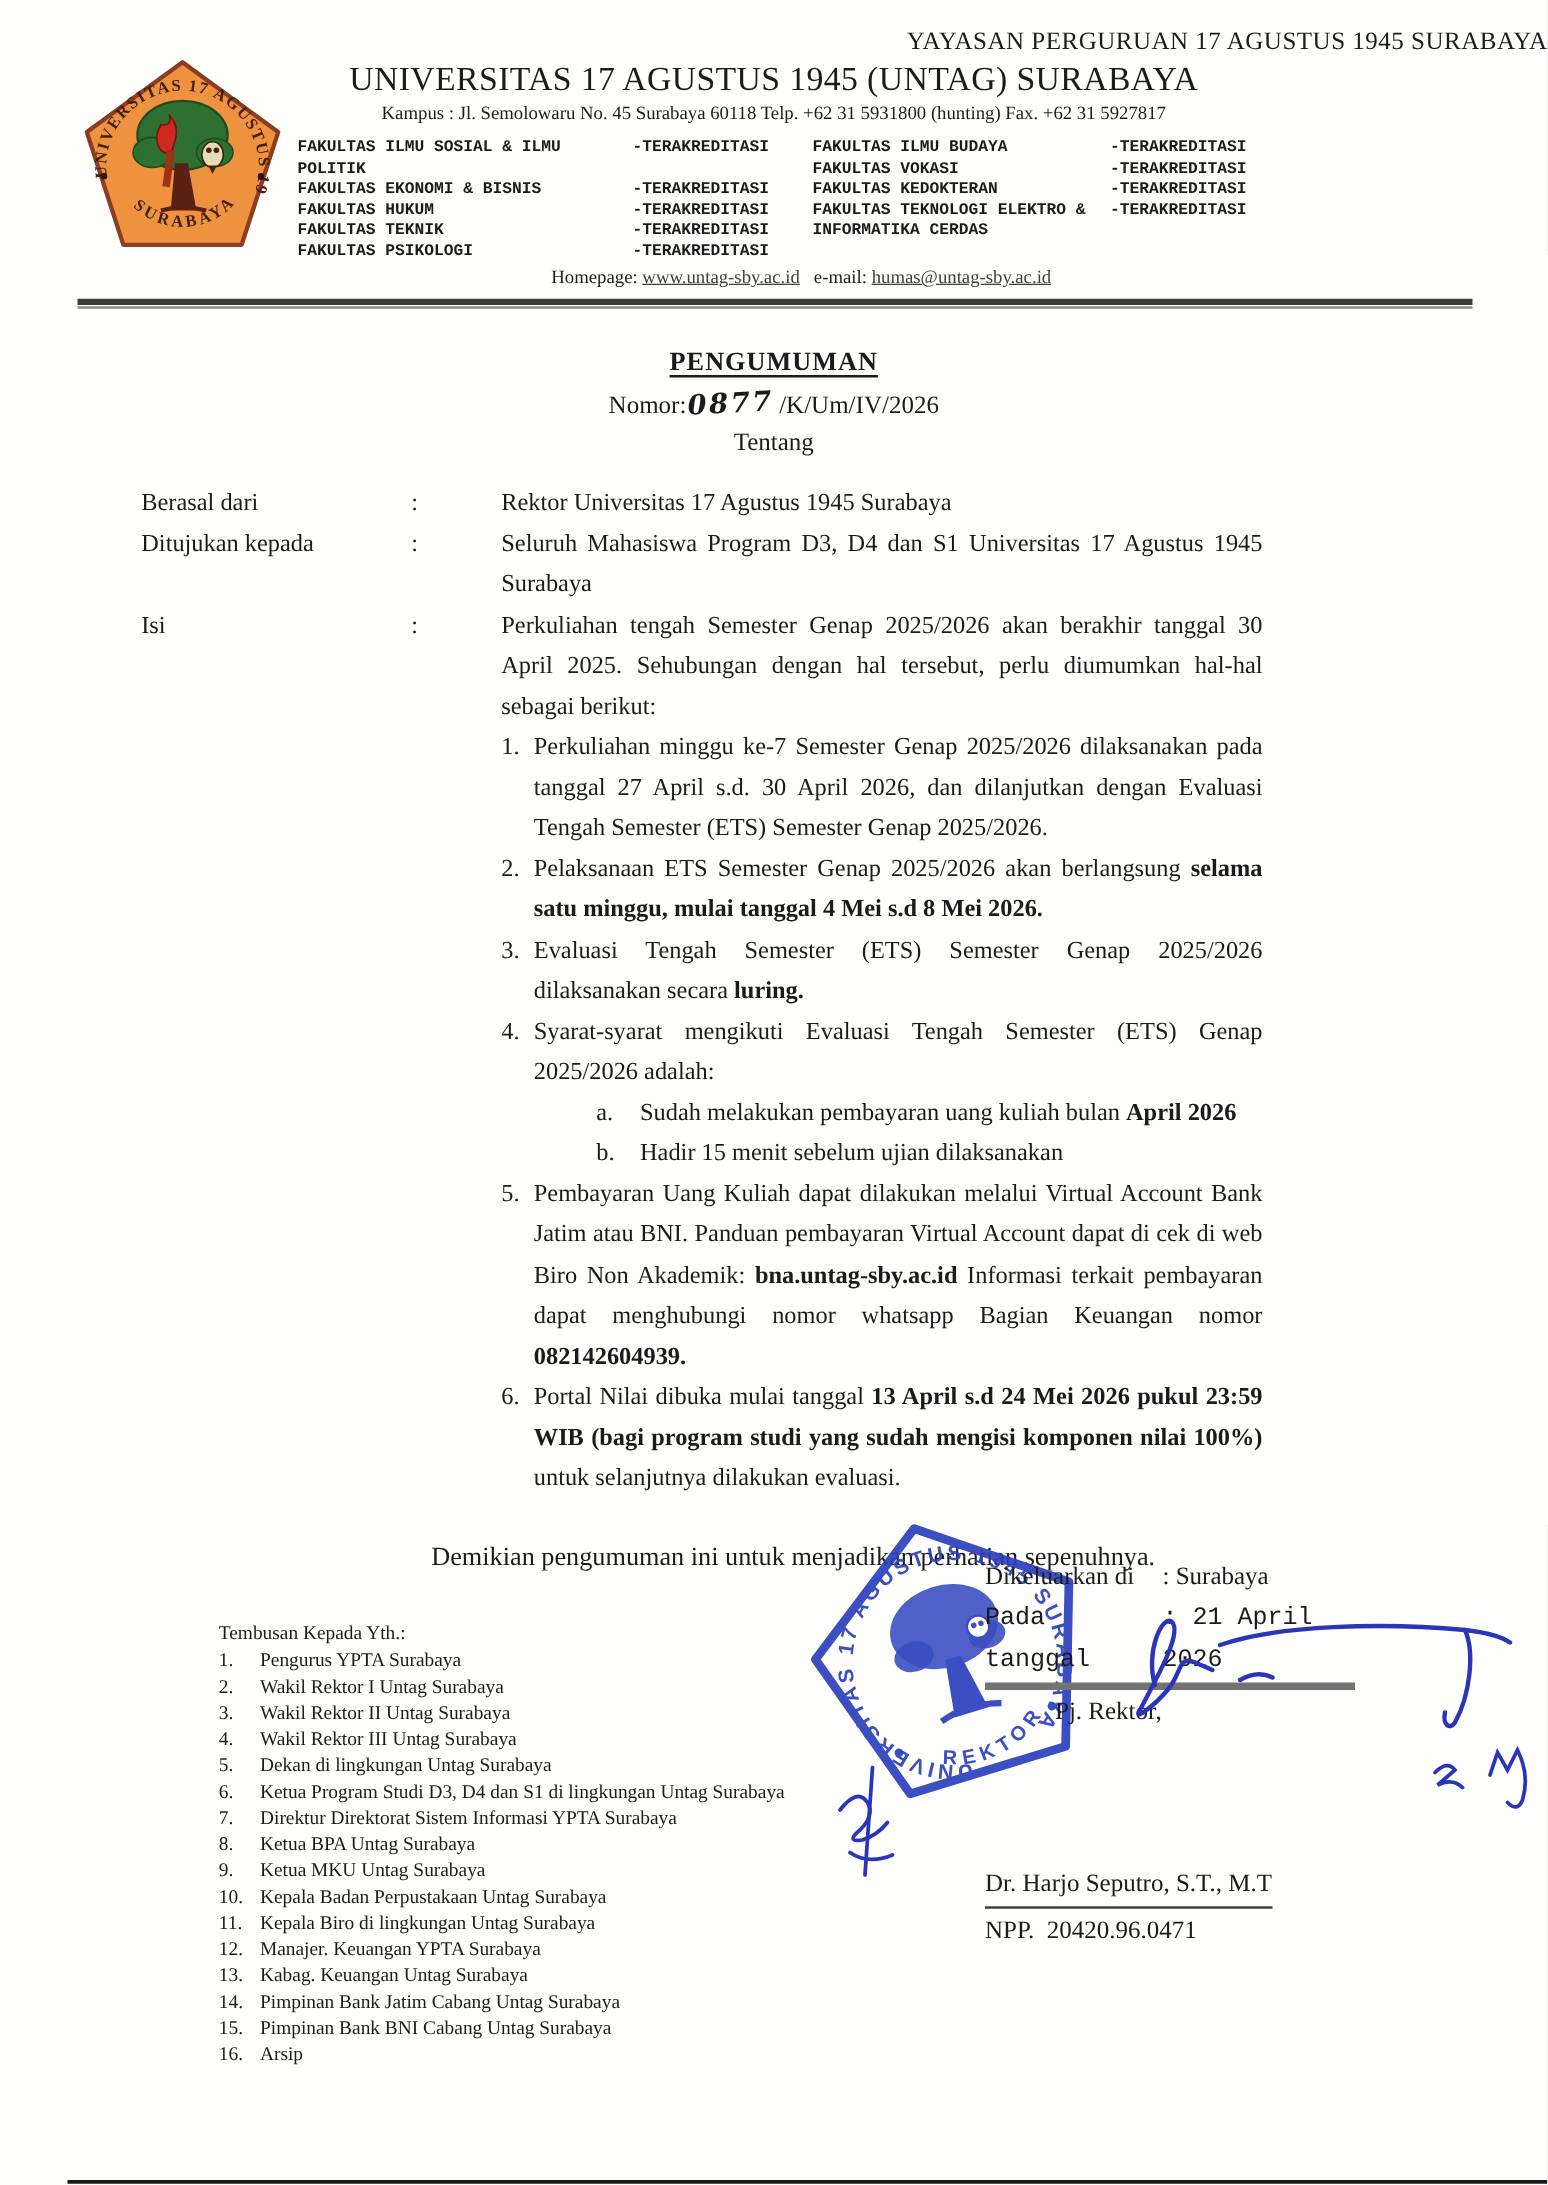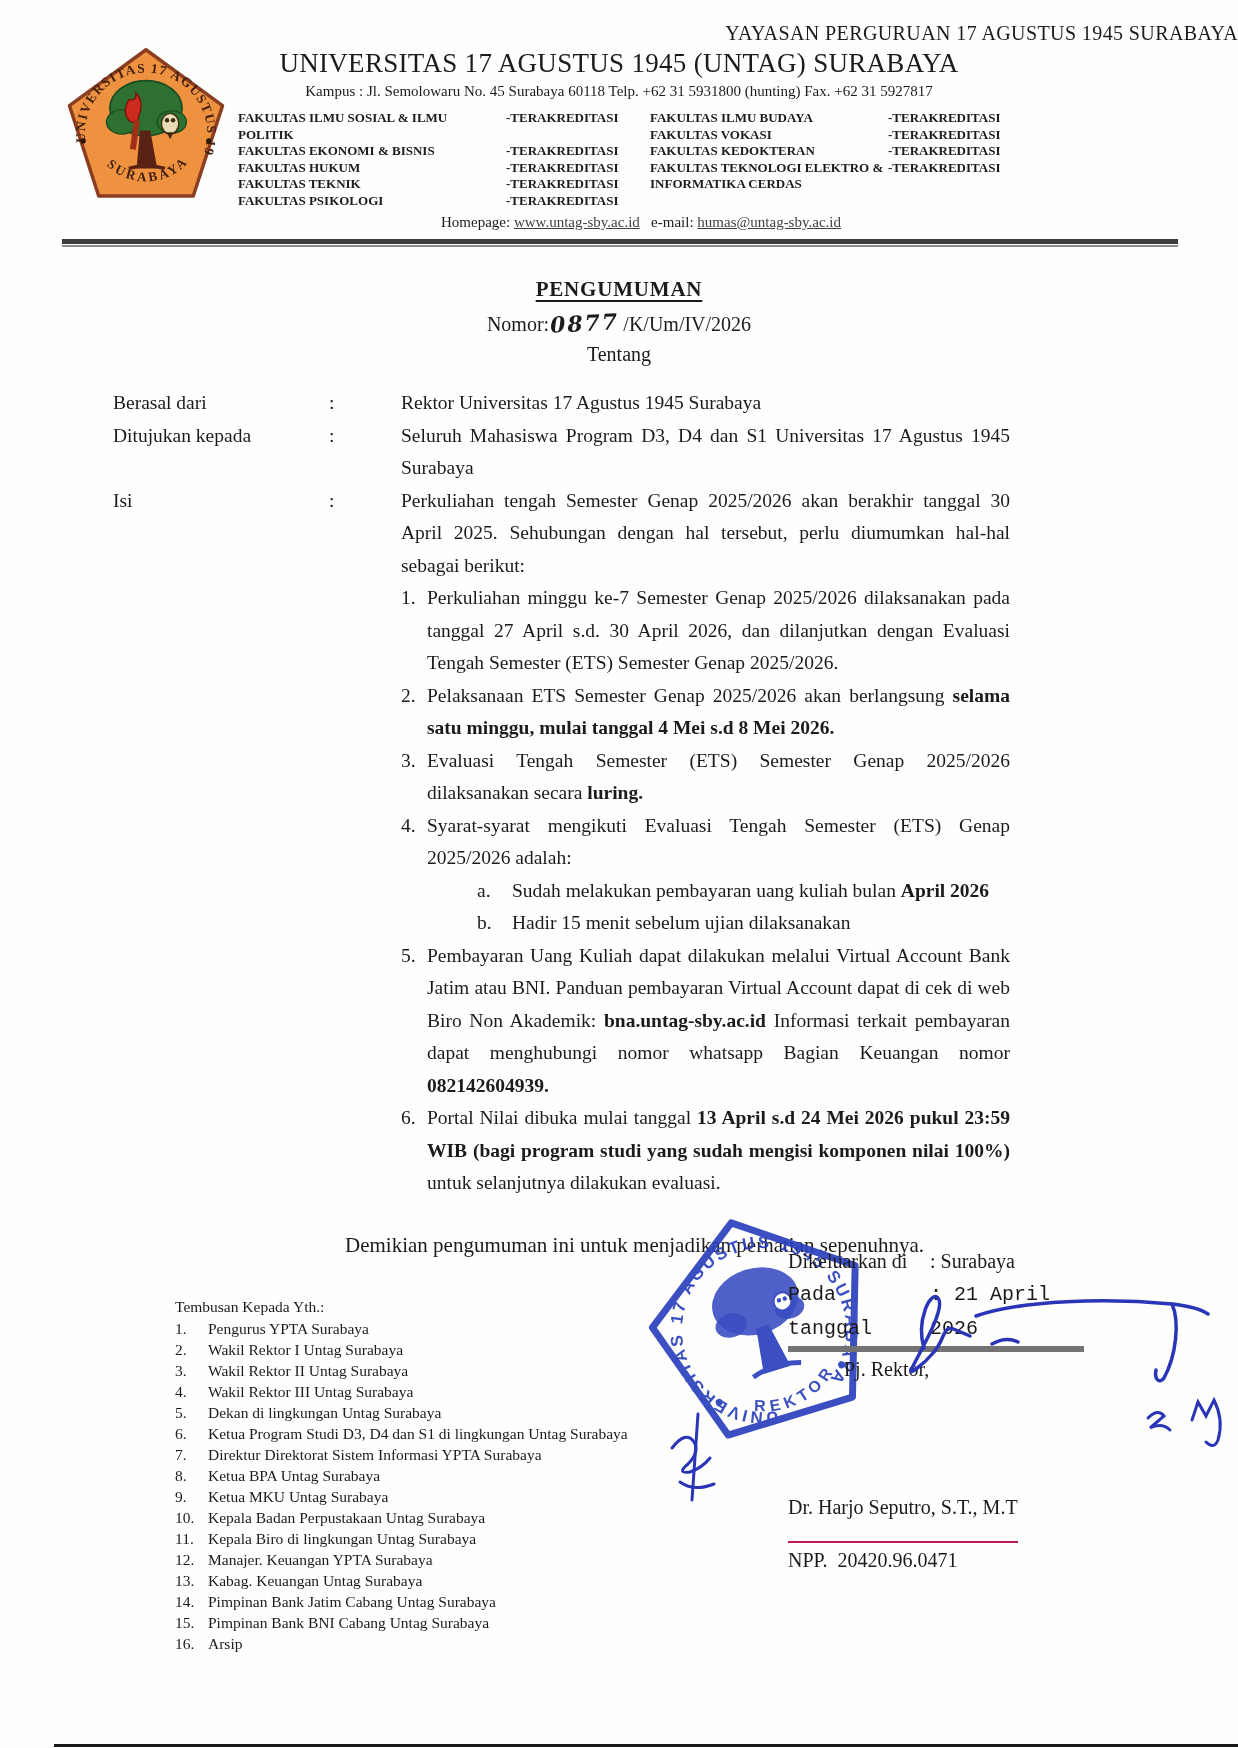--- a/index.html
+++ b/index.html
@@ -4,21 +4,21 @@
 <style>
   html,body{margin:0;padding:0;background:#e8e8e8;}
   .page{position:relative;width:1238px;height:1748px;margin:0 auto;background:#fefefd;
         font-family:"Liberation Serif",serif;color:#1b1b1b;overflow:hidden;}
   
   .letterhead{position:relative;padding-top:22px;}
   .logo{position:absolute;left:60px;top:46px;width:172px;height:164px;}
   .lh-yayasan{text-align:right;font-size:20px;letter-spacing:.4px;}
   .lh-univ{text-align:center;font-size:27px;margin-top:3px;letter-spacing:.3px;}
   .lh-addr{text-align:center;font-size:15px;margin-top:4px;}
-  .fac-wrap{margin:10px 0 0 238px;width:776px;display:flex;font-weight:bold;font-size:13px;line-height:16.5px;}
+  .fac-wrap{margin:10px 0 0 238px;width:776px;display:flex;font-weight:bold;font-size:13px;line-height:16.5px;font-family:Liberation Mono, monospace;}
   .fac-col{display:flex;flex-direction:column;}
   .fac-col.left{width:412px;}
   .fac-col.right{width:364px;}
   .fac-row{display:flex;align-items:flex-start;}
   .fac-col.left .fac-name{width:268px;}
   .fac-col.right .fac-name{width:238px;}
   .fac-status{white-space:nowrap;}
   .homepage{margin-top:5px;text-align:center;font-size:15px;padding-left:44px;}
   .lh-link{color:#404040;text-decoration:underline;}
   .rule{margin:8px 60px 0 62px;height:0;border-top:5px solid #3d3d3d;border-bottom:2px solid #8a8a8a;padding-top:1px;}
@@ -41,21 +41,21 @@
   li.isi-item > .num{position:absolute;left:0;}
   .subitem{position:relative;margin-left:50px;padding-left:35px;text-align:left;}
   .subitem > .marker{position:absolute;left:0;}
   .closing{margin:33px 228px 0 345px;font-size:21px;}
   
   .sig-area{position:absolute;left:788px;top:1244px;width:400px;font-size:20px;line-height:34px;z-index:3;}
   .sig-row{display:grid;grid-template-columns:142px 1fr;}
   .sig-row.dated{border-bottom:6px solid #737373;width:296px;font-family:Liberation Mono, monospace;}
   .sig-role{margin-left:56px;}
   .sig-name{margin-top:104px;}
-  .sig-name span{display:inline-block;border-bottom:2px solid #be185d;padding-bottom:17px;}
+  .sig-name span{display:inline-block;border-bottom:2px solid #404040;padding-bottom:1px;}
   .sig-npp{white-space:pre;}
   .stamp{position:absolute;left:638px;top:1204px;width:252px;height:252px;z-index:2;opacity:.92;}
   .signature-svg{position:absolute;left:872px;top:1252px;width:350px;height:160px;z-index:4;}
   .marks-a{position:absolute;left:658px;top:1408px;width:80px;height:100px;z-index:4;}
   .marks-b{position:absolute;left:1140px;top:1390px;width:95px;height:70px;z-index:4;}
   
   .tembusan{position:absolute;left:175px;top:1296px;width:560px;font-size:15.5px;line-height:21px;}
   .tembusan-header{margin-bottom:1px;}
   ol.tem{list-style:none;margin:0;padding:0;}
   li.tem-item{display:grid;grid-template-columns:33px 1fr;}

